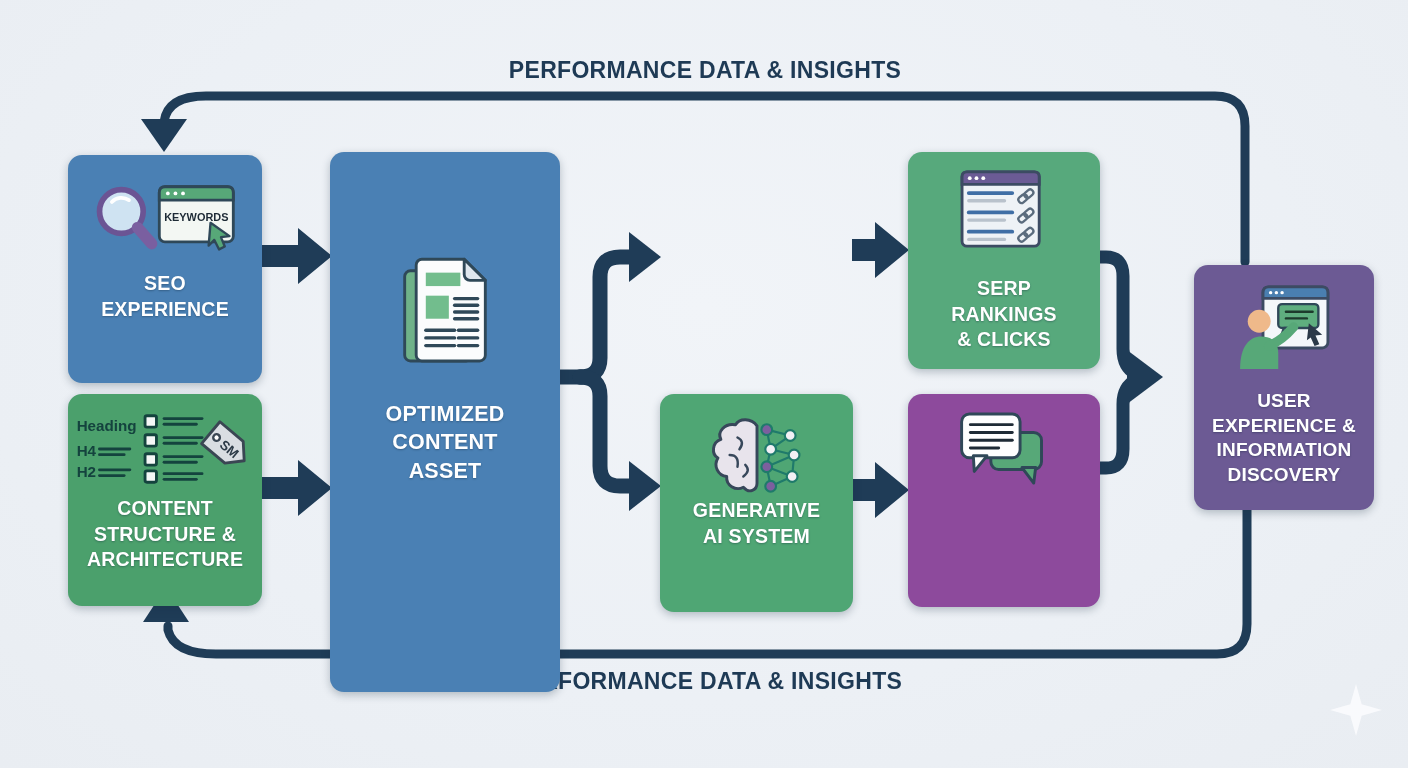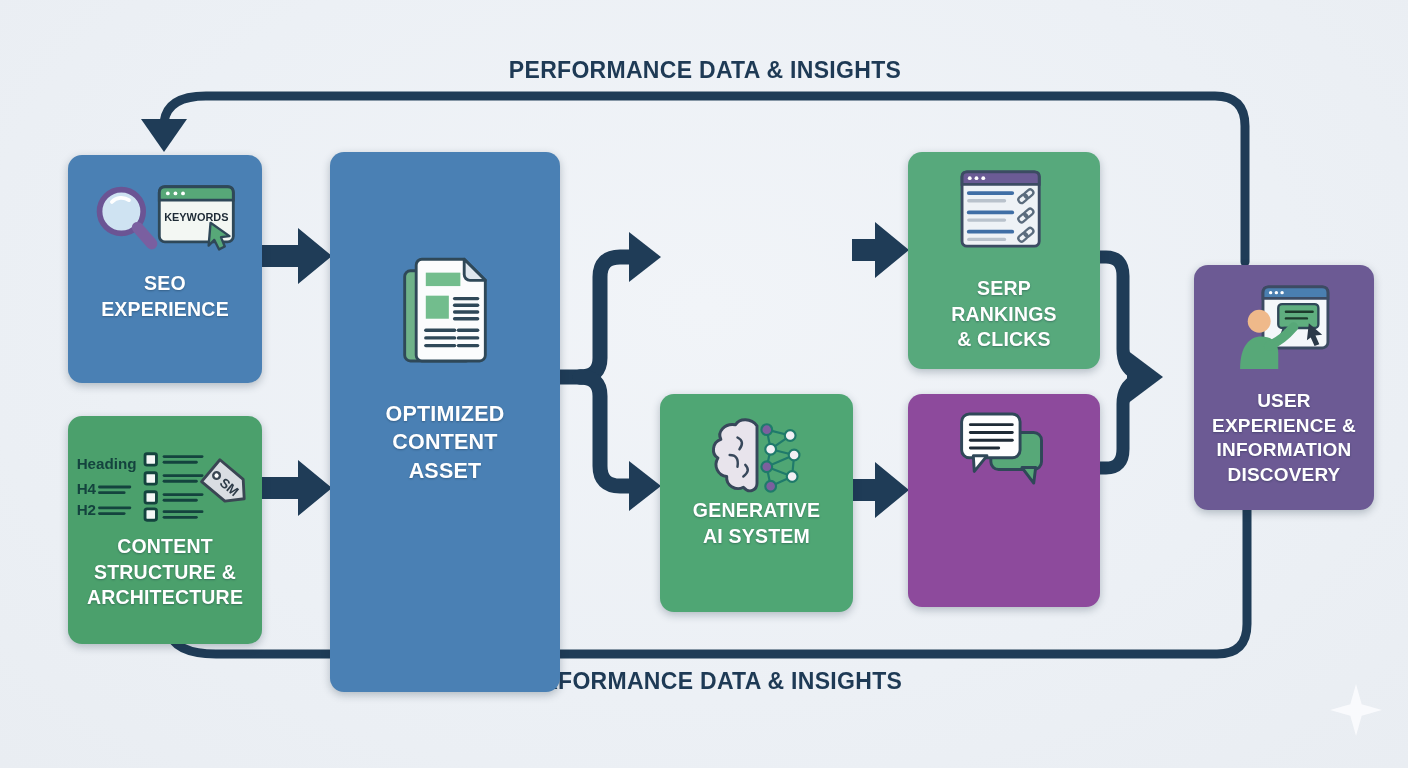--- a/index.html
+++ b/index.html
@@ -25,21 +25,21 @@
     color:#fff;
   }
   .node .label{
     white-space:pre-line;text-align:center;font-weight:700;
     font-size:19.5px;line-height:1.32;letter-spacing:.2px;
     text-shadow:0 1px 2px rgba(15,35,55,.35);
   }
   .node .icon{display:flex;align-items:center;justify-content:center;}
   
   .n-seo        {left:68px;  top:155px; width:194px; height:200px; padding-top:28px; gap:14px;}
-  .n-content    {left:68px;  top:416px; width:194px; height:196px; padding-top:32px; gap:10px;}
+  .n-content    {left:68px;  top:394px; width:194px; height:196px; padding-top:16px; gap:10px;}
   .n-optimized  {left:330px; top:152px; width:230px; height:438px; padding-top:102px; gap:30px;}
   .n-optimized .label{font-size:21.5px;}
   .n-crawler    {left:660px; top:152px; width:193px; height:201px; padding-top:16px; gap:12px;}
   .n-genai      {left:660px; top:394px; width:193px; height:196px; padding-top:22px; gap:0;}
   .n-serp       {left:908px; top:152px; width:192px; height:201px; padding-top:16px; gap:26px;}
   .n-aians      {left:908px; top:394px; width:192px; height:196px; padding-top:17px; gap:12px;}
   .n-user       {left:1158px;top:265px; width:180px; height:225px; padding-top:20px; gap:20px;margin-left:36px;}
   .n-user .label{font-size:19px;line-height:1.3;}
   .sparkle{
     position:absolute;left:1330px;top:684px;width:52px;height:52px;

